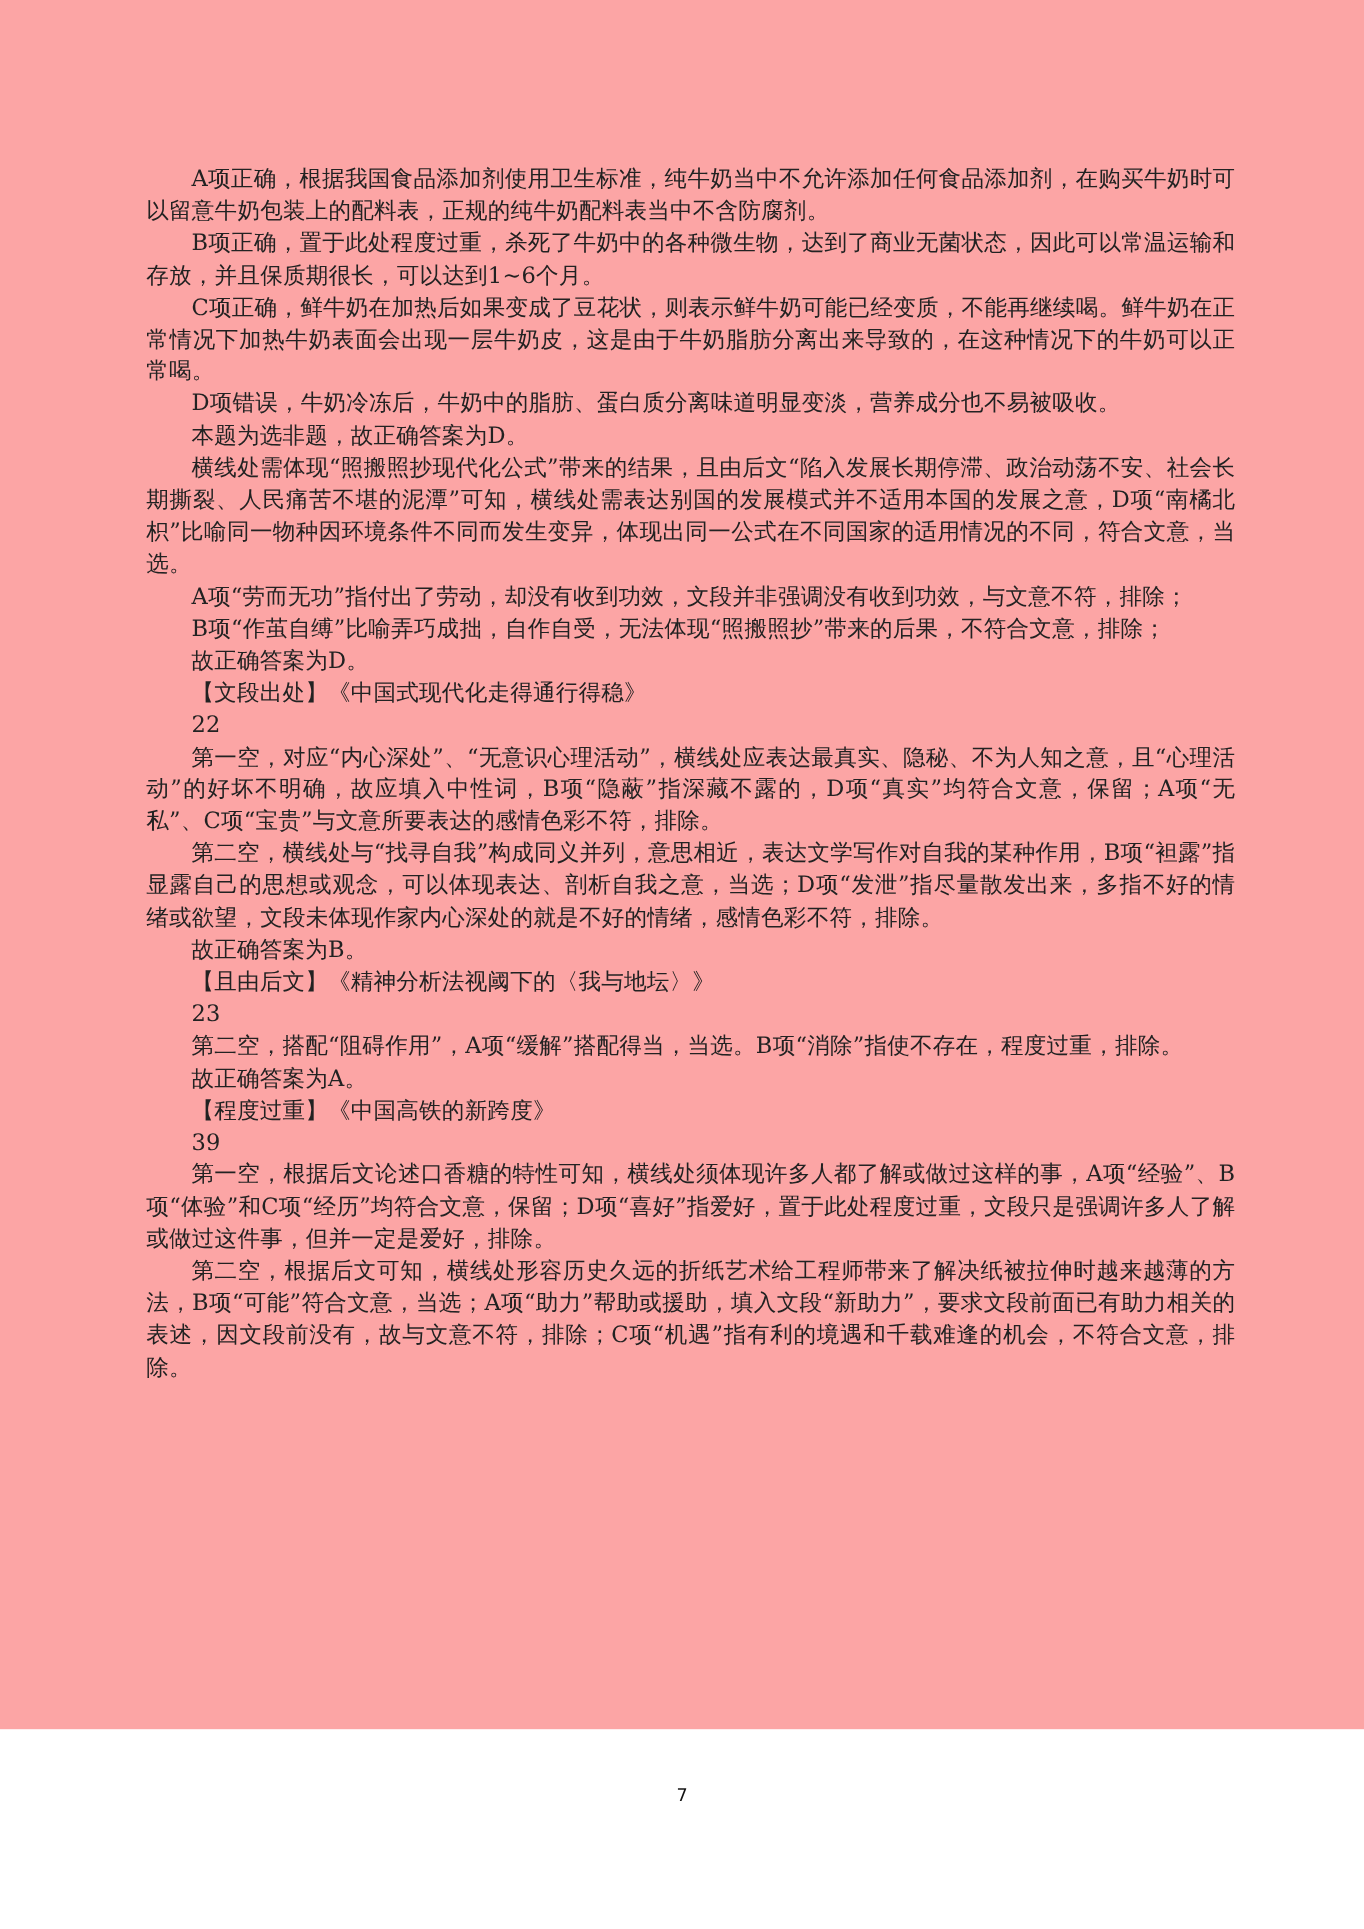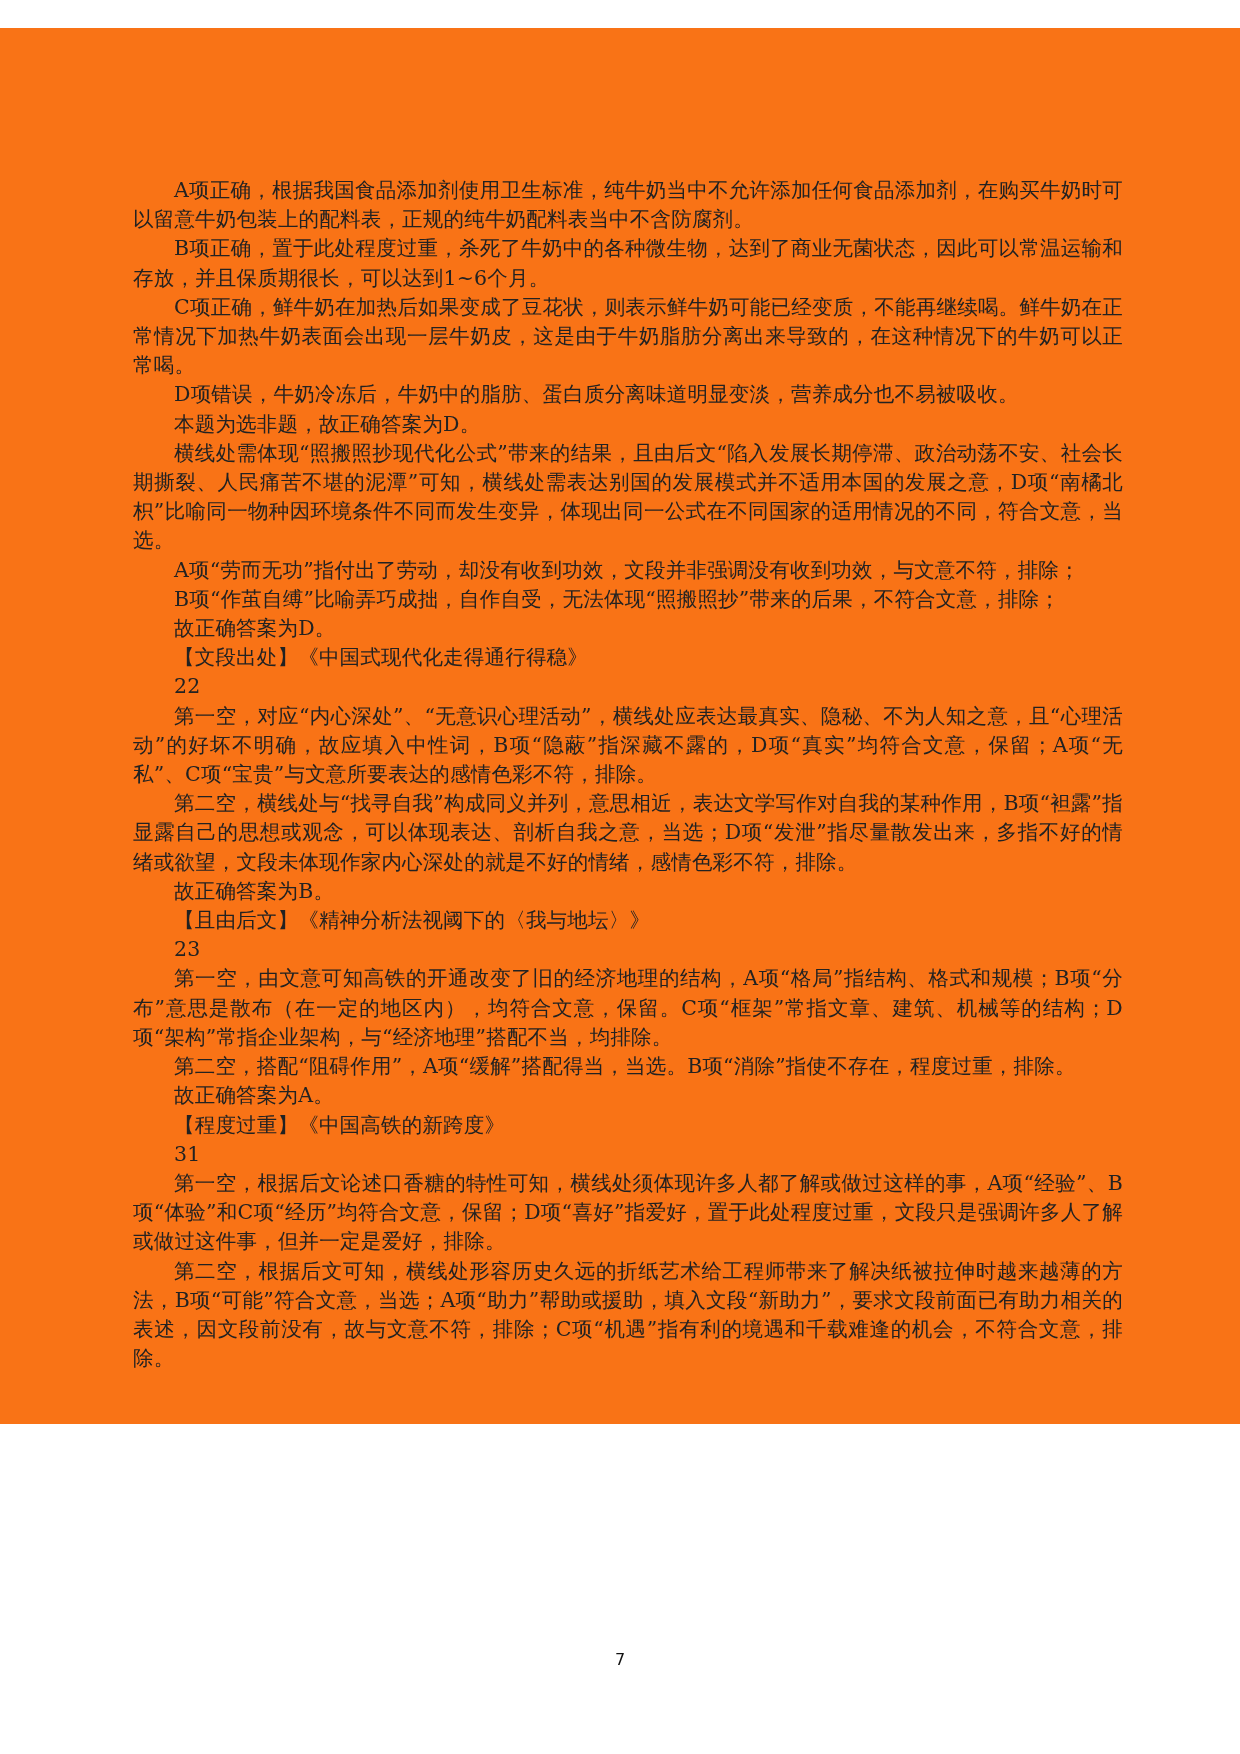--- a/index.html
+++ b/index.html
@@ -1,21 +1,20 @@
 <!DOCTYPE html>
 <html><head>
 <meta charset="utf-8">
 <style>
   html, body { margin: 0; padding: 0; background: #ffffff; }
   body { width: 1240px; height: 1754px; position: relative; overflow: hidden; }
   .page {
     position: absolute;
-    left: 0; top: 0; width: 1240px; height: 1396px;
-    background: #f97316;
-    margin-top: 28px;
+    left: 0; top: 0; width: 1240px; height: 1572px;
+    background: #fca5a5;
   }
   .content {
     position: absolute;
     left: 133px;
     top: 148px;
     width: 990px;
     font-family: "DejaVu Serif", "Liberation Serif", serif;
     font-size: 20.5px;
     line-height: 29.2px;
     color: #222222;
@@ -55,24 +54,23 @@
     <p class="para">故正确答案为D。</p>
     <p class="source">【文段出处】《中国式现代化走得通行得稳》</p>
 
     <p class="num">22</p>
     <p class="para">第一空，对应“内心深处”、“无意识心理活动”，横线处应表达最真实、隐秘、不为人知之意，且“心理活动”的好坏不明确，故应填入中性词，B项“隐蔽”指深藏不露的，D项“真实”均符合文意，保留；A项“无私”、C项“宝贵”与文意所要表达的感情色彩不符，排除。</p>
     <p class="para">第二空，横线处与“找寻自我”构成同义并列，意思相近，表达文学写作对自我的某种作用，B项“袒露”指显露自己的思想或观念，可以体现表达、剖析自我之意，当选；D项“发泄”指尽量散发出来，多指不好的情绪或欲望，文段未体现作家内心深处的就是不好的情绪，感情色彩不符，排除。</p>
     <p class="para">故正确答案为B。</p>
     <p class="source">【且由后文】《精神分析法视阈下的〈我与地坛〉》</p>
 
     <p class="num">23</p>
-    <p class="para">第一空，由文意可知高铁的开通改变了旧的经济地理的结构，A项“格局”指结构、格式和规模；B项“分布”意思是散布（在一定的地区内），均符合文意，保留。C项“框架”常指文章、建筑、机械等的结构；D项“架构”常指企业架构，与“经济地理”搭配不当，均排除。</p>
     <p class="para">第二空，搭配“阻碍作用”，A项“缓解”搭配得当，当选。B项“消除”指使不存在，程度过重，排除。</p>
     <p class="para">故正确答案为A。</p>
     <p class="source">【程度过重】《中国高铁的新跨度》</p>
 
-    <p class="num">31</p>
+    <p class="num">39</p>
     <p class="para">第一空，根据后文论述口香糖的特性可知，横线处须体现许多人都了解或做过这样的事，A项“经验”、B项“体验”和C项“经历”均符合文意，保留；D项“喜好”指爱好，置于此处程度过重，文段只是强调许多人了解或做过这件事，但并一定是爱好，排除。</p>
     <p class="para">第二空，根据后文可知，横线处形容历史久远的折纸艺术给工程师带来了解决纸被拉伸时越来越薄的方法，B项“可能”符合文意，当选；A项“助力”帮助或援助，填入文段“新助力”，要求文段前面已有助力相关的表述，因文段前没有，故与文意不符，排除；C项“机遇”指有利的境遇和千载难逢的机会，不符合文意，排除。</p>
   </div>
 
   <div class="page-number">7</div>
 </div>
 
 </body></html>

